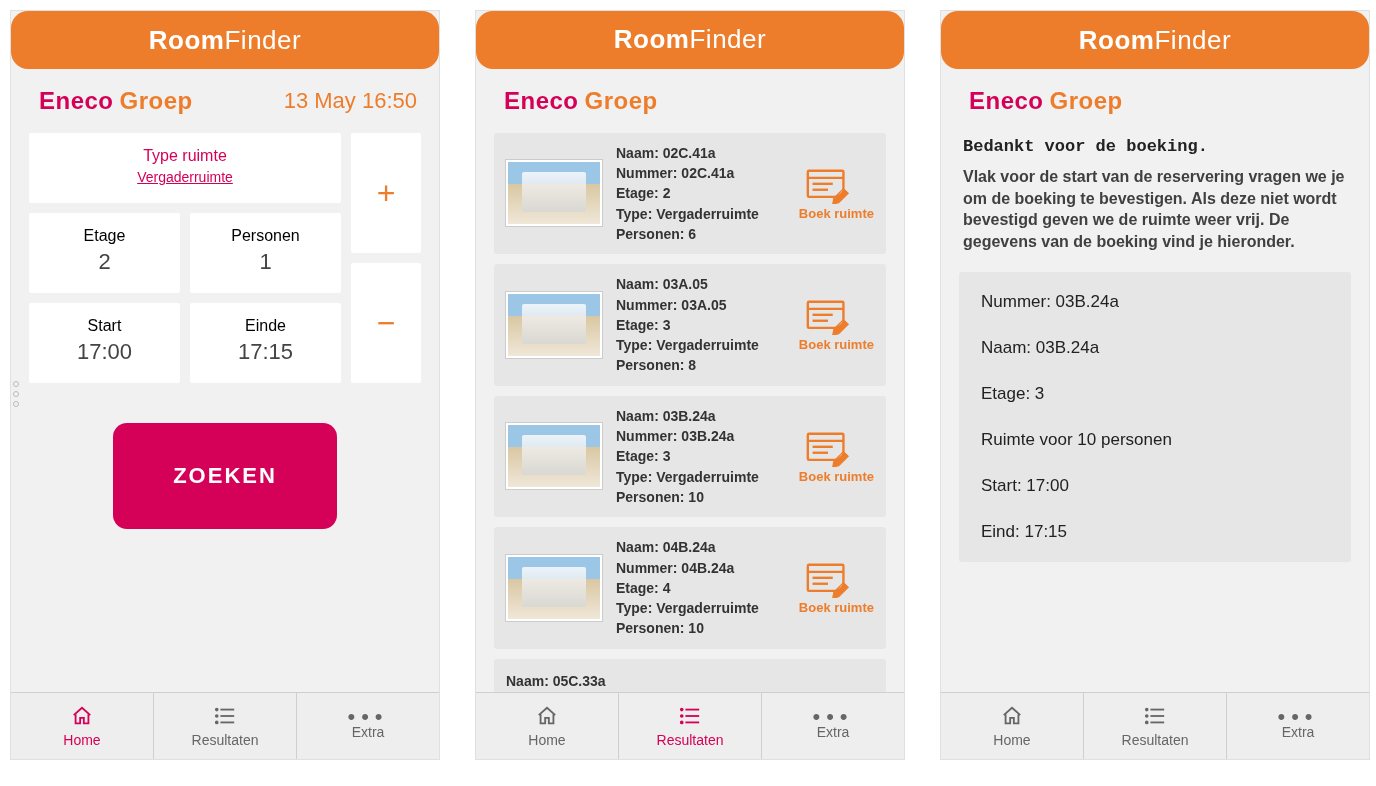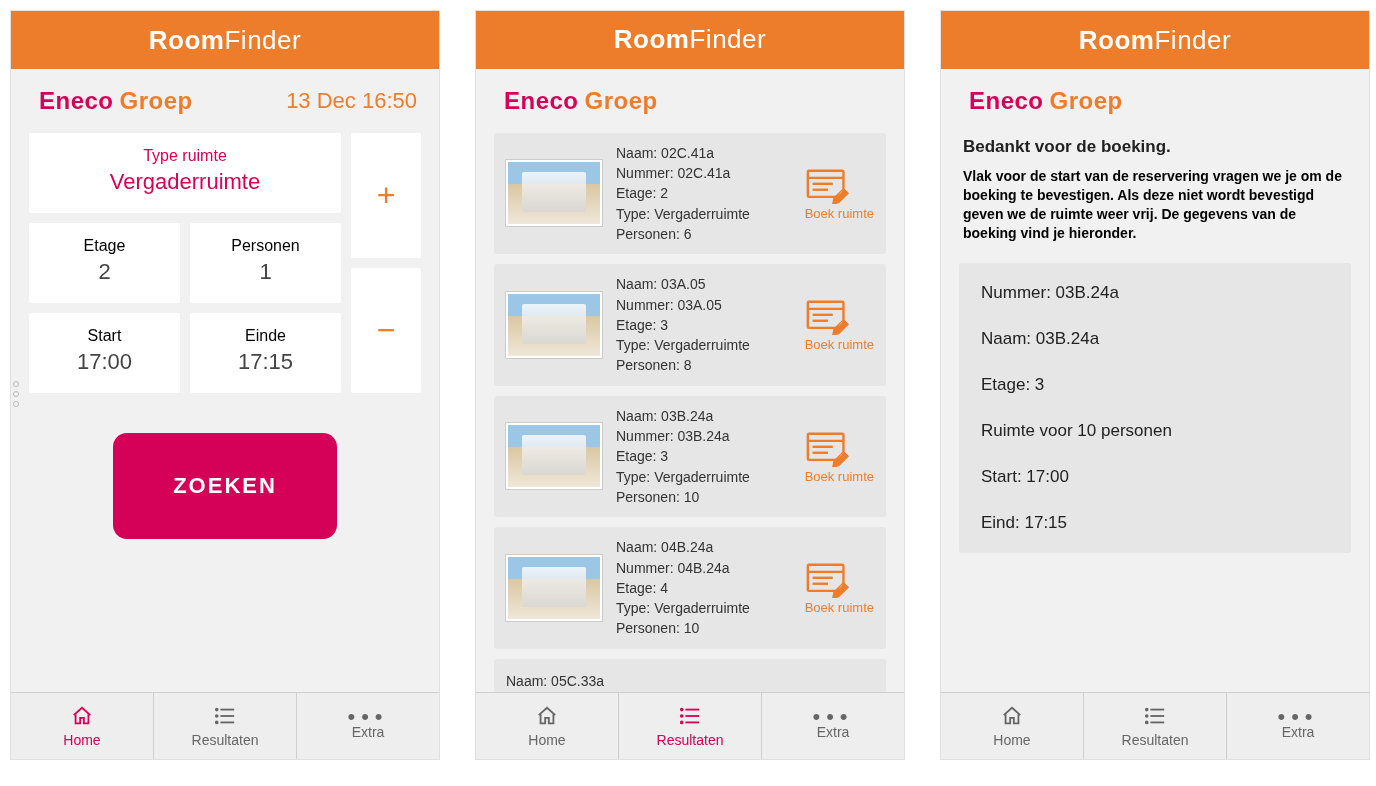--- a/index.html
+++ b/index.html
@@ -19,21 +19,21 @@
     position:absolute; width:430px; height:750px; top:10px;
     background:var(--grey-bg); border:1px solid #e0e0e0; box-sizing:border-box;
     display:flex; flex-direction:column; overflow:hidden;
   }
   .phone.p1 { left:10px; }
   .phone.p2 { left:475px; }
   .phone.p3 { left:940px; }
 
   .topbar {
     height:58px; background:var(--orange); display:flex; align-items:center; justify-content:center;
-    color:#fff; font-size:26px; font-weight:300; letter-spacing:.5px;
+    color:#fff; font-size:26px; font-weight:300; letter-spacing:.5px;border-radius:17px;
   }
   .topbar b { font-weight:700; }
 
   .header-row {
     display:flex; align-items:center; justify-content:space-between;
     padding:18px 22px 8px 28px;
   }
   .brand { font-size:24px; font-weight:700; letter-spacing:.5px; }
   .brand .brand-a { color:var(--pink); }
   .brand .brand-b { color:var(--orange); padding-left:6px;}
@@ -42,58 +42,58 @@
   .content { flex:1 1 auto; display:flex; flex-direction:column; padding:10px 18px 0 18px; }
 
   
   .form-wrap { display:flex; gap:10px; }
   .form-grid { flex:1 1 auto; display:grid; grid-template-columns:1fr 1fr; gap:10px; }
   .tile { background:var(--tile-bg); border-radius:2px; padding:14px 10px 18px 10px; text-align:center; }
   .tile.wide { grid-column:1 / span 2; }
   .tile .lbl { font-size:16px; color:var(--pink); margin-bottom:4px; }
   .tile .lbl.grey { color:#000000; }
   .tile .val { font-size:22px; color:#444; }
-  .tile .val.pink { color:var(--pink); font-size:22px; }
+  .tile .val.pink { color:var(--pink); font-size:14px;text-decoration:underline; }
   .stepper-col { width:70px; display:flex; flex-direction:column; gap:10px; }
   .step-btn {
     background:#fff; flex:1 1 0; display:flex; align-items:center; justify-content:center;
     border-radius:2px; font-size:32px; color:var(--orange); font-weight:300;
     cursor:pointer;
   }
   .search-wrap { display:flex; justify-content:center; padding-top:40px; }
   .search-btn {
     background:var(--pink); color:#fff; font-size:22px; font-weight:800; letter-spacing:2px;
     padding:40px 60px; border-radius:14px; cursor:pointer;
   }
   
   .side-dots { position:absolute; left:2px; top:370px; display:flex; flex-direction:column; gap:4px;}
   .side-dots span{ width:4px;height:4px;border:1px solid #bbb;border-radius:50%;}
 
   
-  .results-list { display:flex; flex-direction:column; gap:10px; }
+  .results-list { display:flex; flex-direction:column; gap:10px;font-weight:bold; }
   .room-card {
     background:var(--panel-bg); border-radius:3px; display:flex; align-items:center;
     padding:10px 12px; gap:14px; min-height:115px; box-sizing:border-box;
   }
   .room-thumb {
     width:92px; height:62px; border:2px solid #fff; box-shadow:0 0 0 1px #ccc;
     background:linear-gradient(180deg,#9cc6e6 0%,#9cc6e6 35%,#d9c7a1 35%,#efe7d8 100%);
     position:relative; flex-shrink:0;
   }
   .room-thumb::after{
     content:""; position:absolute; inset:10px 14px 12px 14px;
     background:linear-gradient(180deg,#ffffffcc,#d6d6d6cc); border-radius:2px;
   }
   .room-info { flex:1 1 auto; font-size:14px; color:#333; line-height:1.45; }
   .room-book { width:92px; text-align:right; color:var(--orange); font-size:13px; cursor:pointer; }
   .room-book svg { display:block; margin:0 auto 2px auto; }
 
   
-  .thanks { font-size:17px; font-weight:700; color:#222; padding:4px 4px 10px 4px; }
-  .thanks-msg { font-size:14px; color:#000000; font-weight:700; line-height:1.35; padding:0 4px 20px 4px; }
+  .thanks { font-size:17px; font-weight:700; color:#222; padding:4px 4px 10px 4px;font-family:Liberation Mono, monospace; }
+  .thanks-msg { font-size:16px; color:#404040; font-weight:700; line-height:1.35; padding:0 4px 20px 4px; }
   .confirm-card {
     background:var(--panel-bg); border-radius:3px; padding:20px 22px;
     display:flex; flex-direction:column; gap:26px; font-size:17px; color:#222;
   }
 
   
   .tabbar { height:66px; display:flex; border-top:1px solid var(--border); background:var(--tabbar-bg); }
   .tab { flex:1 1 0; display:flex; flex-direction:column; align-items:center; justify-content:center;
          border-right:1px solid var(--border); font-size:14px; color:#666; gap:2px; cursor:pointer; }
   .tab:last-child { border-right:none; }
@@ -107,21 +107,21 @@
 <div class="stage">
 
   <div class="phone p1">
     <div class="topbar">
       <span><b>Room</b><span>Finder</span></span>
     </div>
     <div class="header-row">
       <div class="brand">
         <span class="brand-a">Eneco</span><span class="brand-b">Groep</span>
       </div>
-      <div class="datetime">13 Dec 16:50</div>
+      <div class="datetime">13 May 16:50</div>
     </div>
 
     <div class="side-dots">
         <span></span>
         <span></span>
         <span></span>
       </div>
 
     <div class="content">
       <div class="form-wrap">

